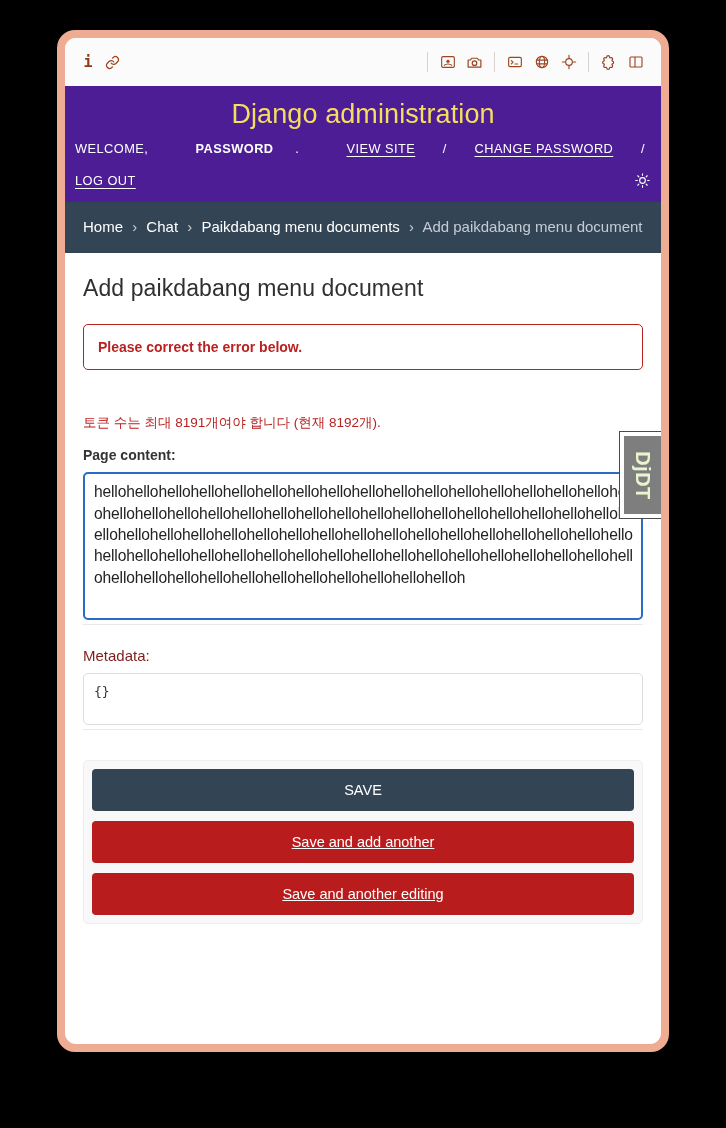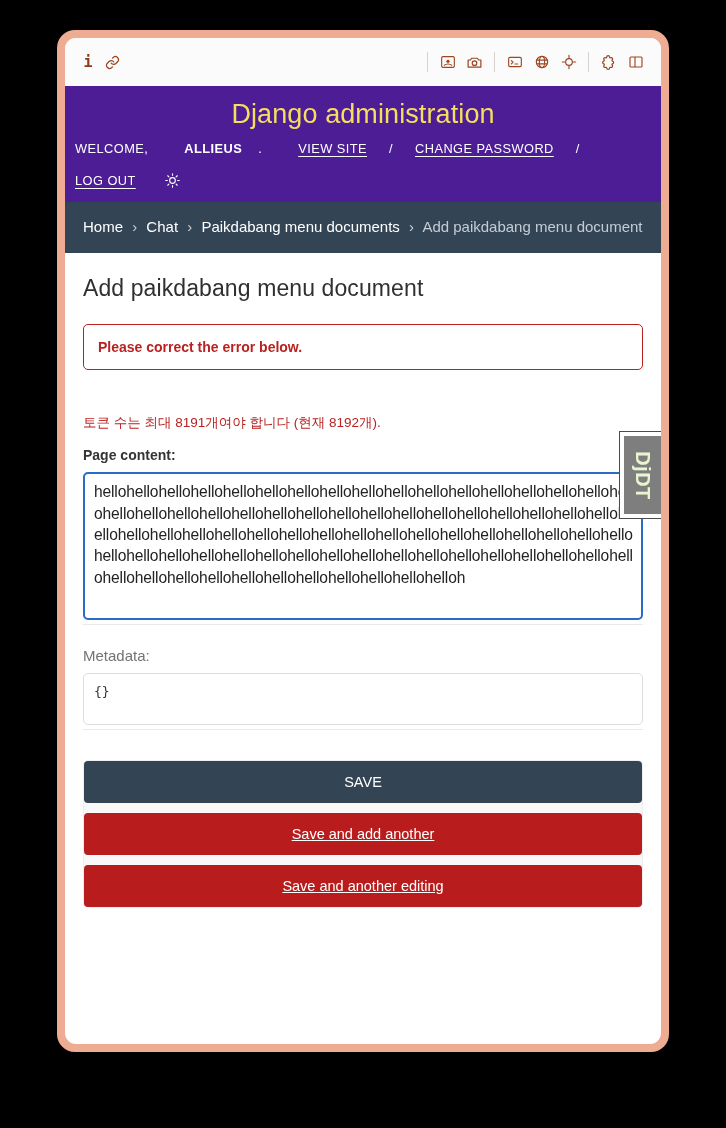--- a/index.html
+++ b/index.html
@@ -94,21 +94,21 @@
     letter-spacing: 0.1px;
     line-height: 1.1;
     margin-bottom: 11px;
   }
   #dj-usertools {
     font-size: 12.8px;
     color: #ffffff;
     letter-spacing: 0.45px;
     display: flex;
     align-items: center;
-    justify-content: flex-start;
+    justify-content: space-between;
     gap: 16px;
     flex-wrap: wrap;
   }
   #dj-usertools .welcome { font-weight: 400; }
   #dj-usertools .uname { font-weight: bold; }
   #dj-usertools a {
     color: #ffffff;
     text-decoration: underline;
     text-underline-offset: 3px;
   }
@@ -162,21 +162,21 @@
   }
   .field-label {
     font-size: 14px;
     font-weight: bold;
     color: #333333;
     display: block;
     margin-bottom: 9px;
   }
   .field-label.normal {
     font-weight: 400;
-    color: #737373;
+    color: #7f1d1d;
     font-size: 15px;
   }
   .field-row {
     border-bottom: 1px solid #eaeaea;
     margin-bottom: 22px;
   }
   .field-row.last { border-bottom: 1px solid #eaeaea; }
 
   textarea.big {
     width: 100%;
@@ -209,21 +209,21 @@
     resize: none;
     outline: none;
     background: #ffffff;
   }
 
   
   #submit-row {
     background: #f8f8f8;
     border: 1px solid #eeeeee;
     border-radius: 5px;
-    padding: 0;
+    padding: 8px;
     margin: 30px 0 24px 0;
   }
   .sbtn {
     display: block;
     width: 100%;
     box-sizing: border-box;
     border: none;
     border-radius: 4px;
     font-family: "Liberation Sans", sans-serif;
     font-size: 14.5px;
@@ -337,21 +337,21 @@
           <path d="M10.5 4.5v15"></path>
         </svg>
       </div>
     </div>
 
     <div id="dj-header">
       <div id="dj-title">Django administration</div>
       <div id="dj-usertools">
         <span class="welcome">WELCOME,</span>
         <span>&nbsp;</span>
-        <span class="uname">ALLIEUS</span>
+        <span class="uname">PASSWORD</span>
         <span>.</span>
         <span>&nbsp;</span>
         <a href="#">VIEW SITE</a>
         <span class="sl">/</span>
         <a href="#">CHANGE PASSWORD</a>
         <span class="sl">/</span>
         <a href="#">LOG OUT</a>
         <span id="theme-toggle">
           <svg width="17" height="17" viewBox="0 0 24 24" fill="none" stroke="currentColor" stroke-width="1.6" stroke-linecap="round">
             <circle cx="12" cy="12" r="4"></circle>

